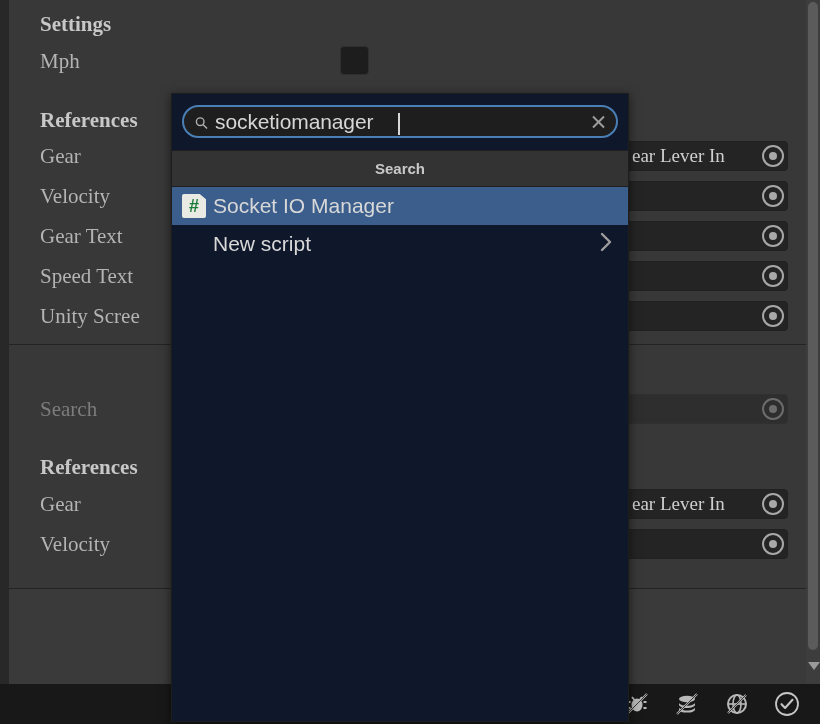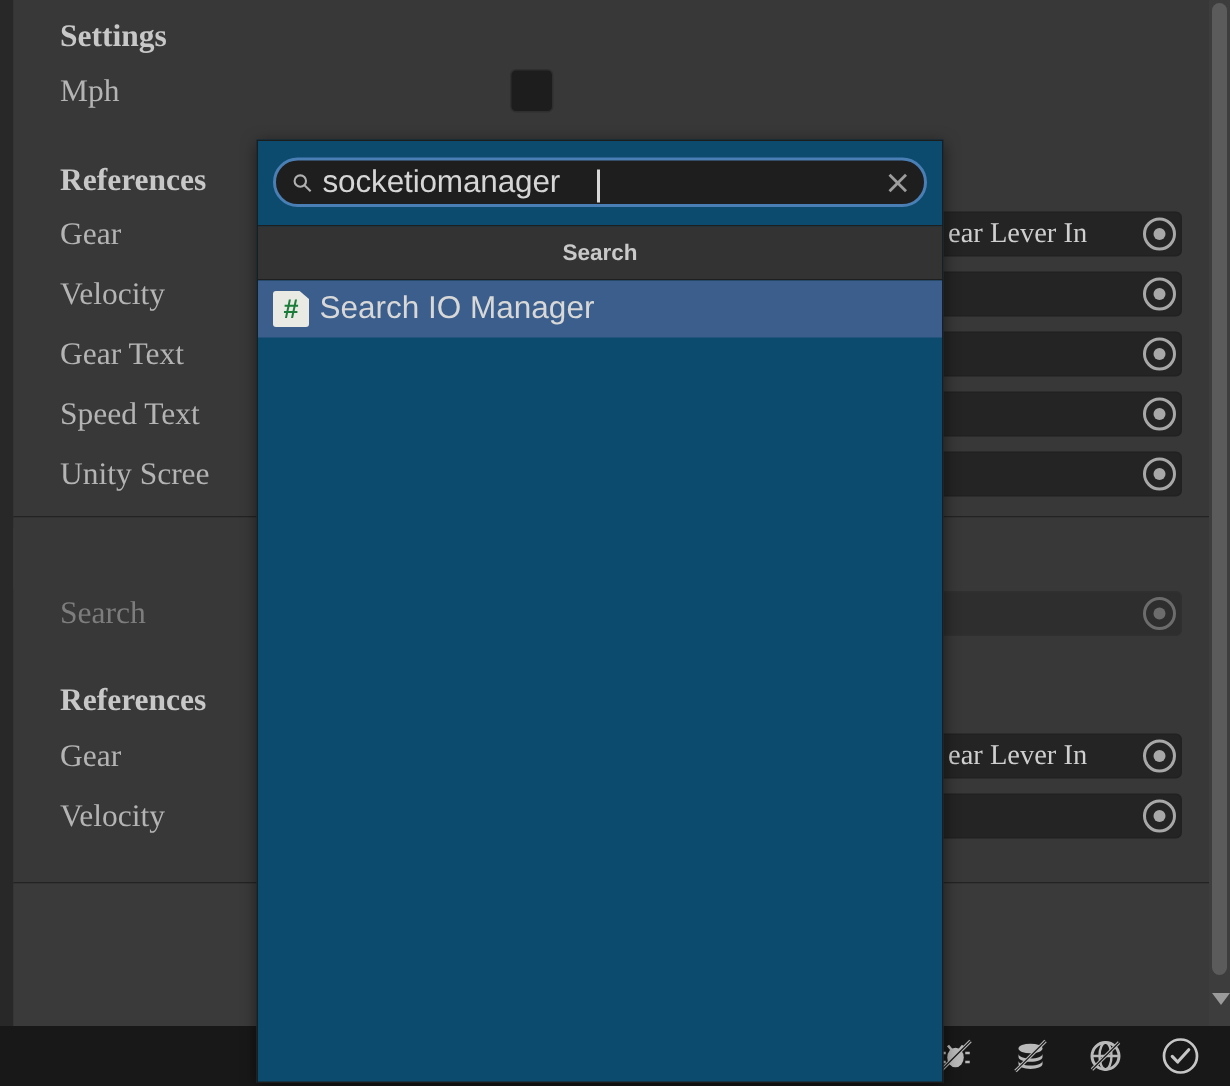--- a/index.html
+++ b/index.html
@@ -131,21 +131,21 @@
     position:absolute;left:0;bottom:0;width:820px;height:40px;background:#181818;
   }
   #statusbar .sb-icons{
     position:absolute;right:8px;top:0;height:40px;display:flex;align-items:center;gap:0;
   }
   .sb-cell{width:50px;height:40px;display:flex;align-items:center;justify-content:center;}
 
   
   #popup{
     position:absolute;left:171px;top:93px;width:458px;height:629px;
-    background:#0c4a6e;
+    background:#0f172a;
     border:1px solid #1d1d1d;
     box-sizing:border-box;
     box-shadow:0 2px 10px rgba(0,0,0,.55);
   }
   #search-wrap{
     position:absolute;left:10px;top:11px;width:436px;height:33px;
     background:#1e1e1e;
     border:2px solid #4a7fb5;
     border-radius:17px;
     box-sizing:border-box;
@@ -398,16 +398,24 @@
   </div>
 
   <div id="popup-sep"></div>
 
   <div id="popup-title">Search</div>
 
   <div id="popup-title-sep"></div>
 
   <div class="res-row selected" style="top:93px;">
     <span class="ricon script-icon">#</span>
-    <span class="rlabel">Search IO Manager</span>
-  </div>
-
+    <span class="rlabel">Socket IO Manager</span>
+  </div>
+
+  <div class="res-row" style="top:131px;">
+    <span class="rlabel">New script</span>
+    <span class="rchev">
+      <svg width="14" height="22" viewBox="0 0 14 22">
+        <path d="M3 3 L11 11 L3 19" fill="none" stroke="#9e9e9e" stroke-width="2.4" stroke-linecap="round" stroke-linejoin="round"></path>
+      </svg>
+    </span>
+  </div>
 </div>
 
 </body></html>

